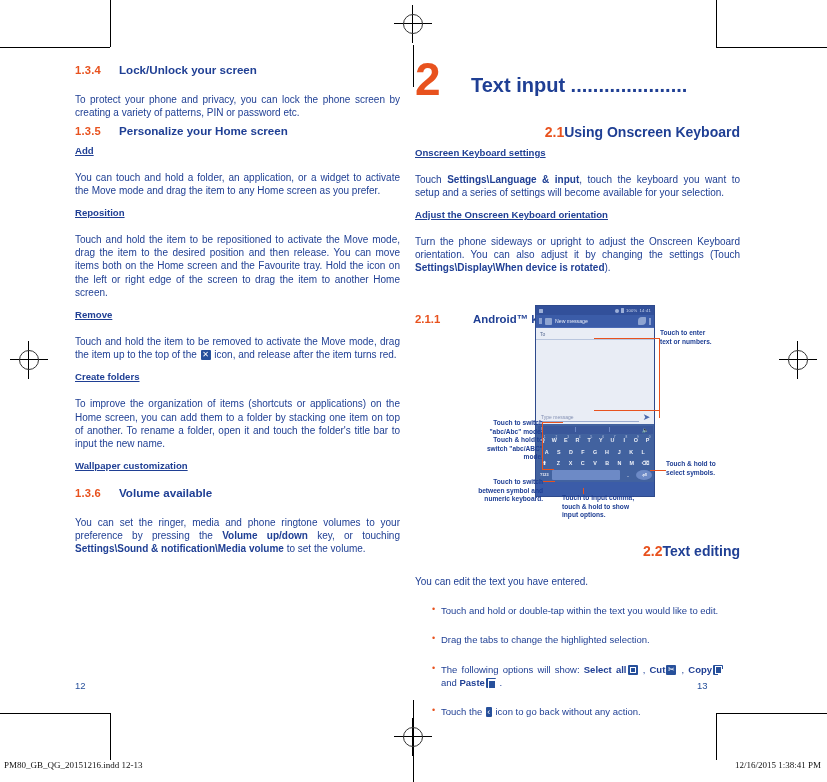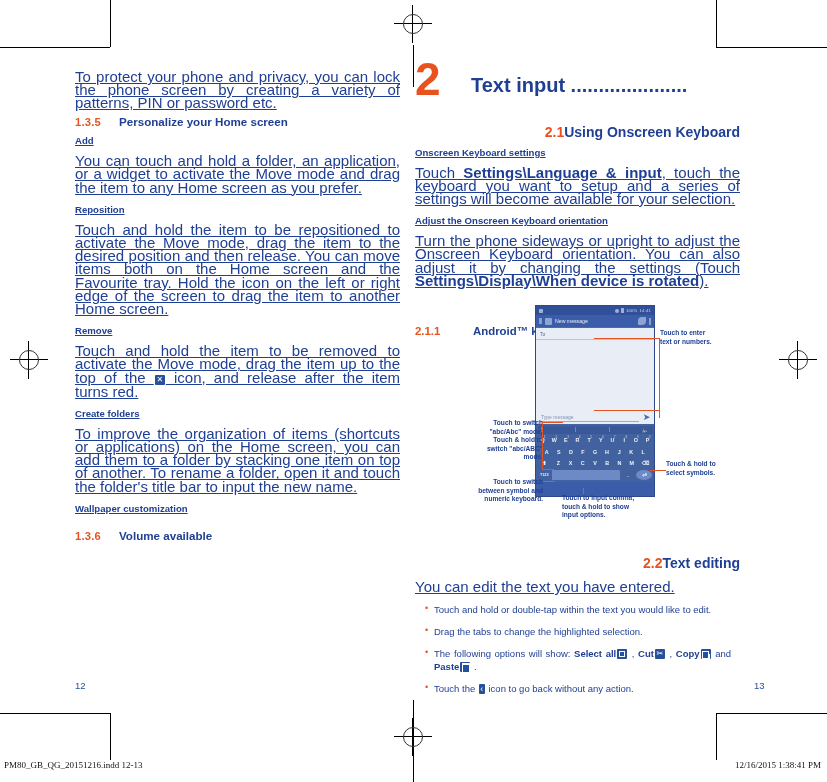--- a/index.html
+++ b/index.html
@@ -24,36 +24,36 @@
     border:1px solid #333; border-radius:50%;
   }
   .regmark .rv { position:absolute; left:18px; top:0; width:1px; height:38px; background:#000; }
   .regmark .rh { position:absolute; top:18px; left:0; height:1px; width:38px; background:#000; }
 
   
   .col { position:absolute; top:62px; width:325px; }
   .col-left  { left:75px; }
   .col-right { left:415px; }
 
-  p, li { margin:9px; }
+  p, li { margin:16px; }
 
   .h-num {
     color:#e8521e; font-weight:bold; font-size:11.2px;
     display:inline-block; width:44px; letter-spacing:.2px;
   }
   .h2 { margin:0 0 6px 0; font-size:11.2px; font-weight:bold; color:#1f3f94; line-height:1.3; }
   .h2 .t { font-size:11.6px; }
 
   .sub {
     font-weight:bold; font-size:9.6px; text-decoration:underline;
     margin:10px 0 3px 0; display:block; color:#1f3f94;
   }
   .body {
-    font-size:15px; line-height:13.2px; text-align:justify;
-    margin:8px 0 4px 0; color:#1f3f94;text-decoration:underline;
+    font-size:10px; line-height:13.2px; text-align:justify;
+    margin:15px 0 4px 0; color:#1f3f94;
   }
   .body b { font-weight:bold; }
 
   
   .chapter { position:relative; height:46px; margin:0 0 16px 0; }
   .chapter .num {
     position:absolute; left:0; top:-6px;
     font-size:46px; font-weight:bold; color:#e8521e; line-height:1;
   }
   .chapter .title {
@@ -221,20 +221,23 @@
       <div class="circ"></div>
   </div>
   <div class="regmark" style="left:779px;top:341px;">
     <div class="rv"></div>
       <div class="rh"></div>
       <div class="circ"></div>
   </div>
 
   <div class="col col-left">
 
+    <div class="h2">
+      <span class="h-num">1.3.4</span><span class="t">Lock/Unlock your screen</span>
+    </div>
     <p class="body">To protect your phone and privacy, you can lock the phone screen by creating a variety of patterns, PIN or password etc.</p>
 
     <div class="h2" style="margin-top:0;">
       <span class="h-num">1.3.5</span><span class="t">Personalize your Home screen</span>
     </div>
 
     <span class="sub" style="margin-top:2px;">Add</span>
     <p class="body">You can touch and hold a folder, an application, or a widget to activate the Move mode and drag the item to any Home screen as you prefer.</p>
 
     <span class="sub">Reposition </span>
@@ -244,20 +247,21 @@
     <p class="body"><span>Touch and hold the item to be removed to activate the Move mode, drag the item up to the top of the </span><span class="iicon x"></span><span> icon, and release after the item turns red.</span></p>
 
     <span class="sub">Create folders</span>
     <p class="body">To improve the organization of items (shortcuts or applications) on the Home screen, you can add them to a folder by stacking one item on top of another. To rename a folder, open it and touch the folder's title bar to input the new name.</p>
 
     <span class="sub">Wallpaper customization</span>
 
     <div class="h2" style="margin-top:14px;">
       <span class="h-num">1.3.6</span><span class="t">Volume available</span>
     </div>
+    <p class="body"><span>You can set the ringer, media and phone ringtone volumes to your preference by pressing the </span><b>Volume up/down</b><span> key, or touching </span><b>Settings\Sound &amp; notification\Media volume</b><span> to set the volume.</span></p>
   </div>
 
   <div class="col col-right">
 
     <div class="chapter">
       <span class="num">2</span>
       <span class="title">Text input .....................</span>
     </div>
 
     <div class="sec-h">
@@ -430,17 +434,17 @@
 between symbol and
 numeric keyboard.</div>
   <div class="leader h" style="left:543px;top:481px;width:12px;"></div>
 
   <div class="callout" style="left:562px;top:494px;width:112px;white-space:pre-line;">Touch to input comma;
 touch &amp; hold to show
 input options.</div>
   <div class="leader v" style="left:583px;top:488px;height:6px;"></div>
 
   <div class="pageno" style="left:75px;top:680px;">12</div>
-  <div class="pageno" style="left:754px;top:680px;">13</div>
+  <div class="pageno" style="left:697px;top:680px;">13</div>
 
   <div class="slug" style="left:4px;">PM80_GB_QG_20151216.indd   12-13</div>
   <div class="slug" style="right:6px;">12/16/2015   1:38:41 PM</div>
 </div>
 
 </body></html>

